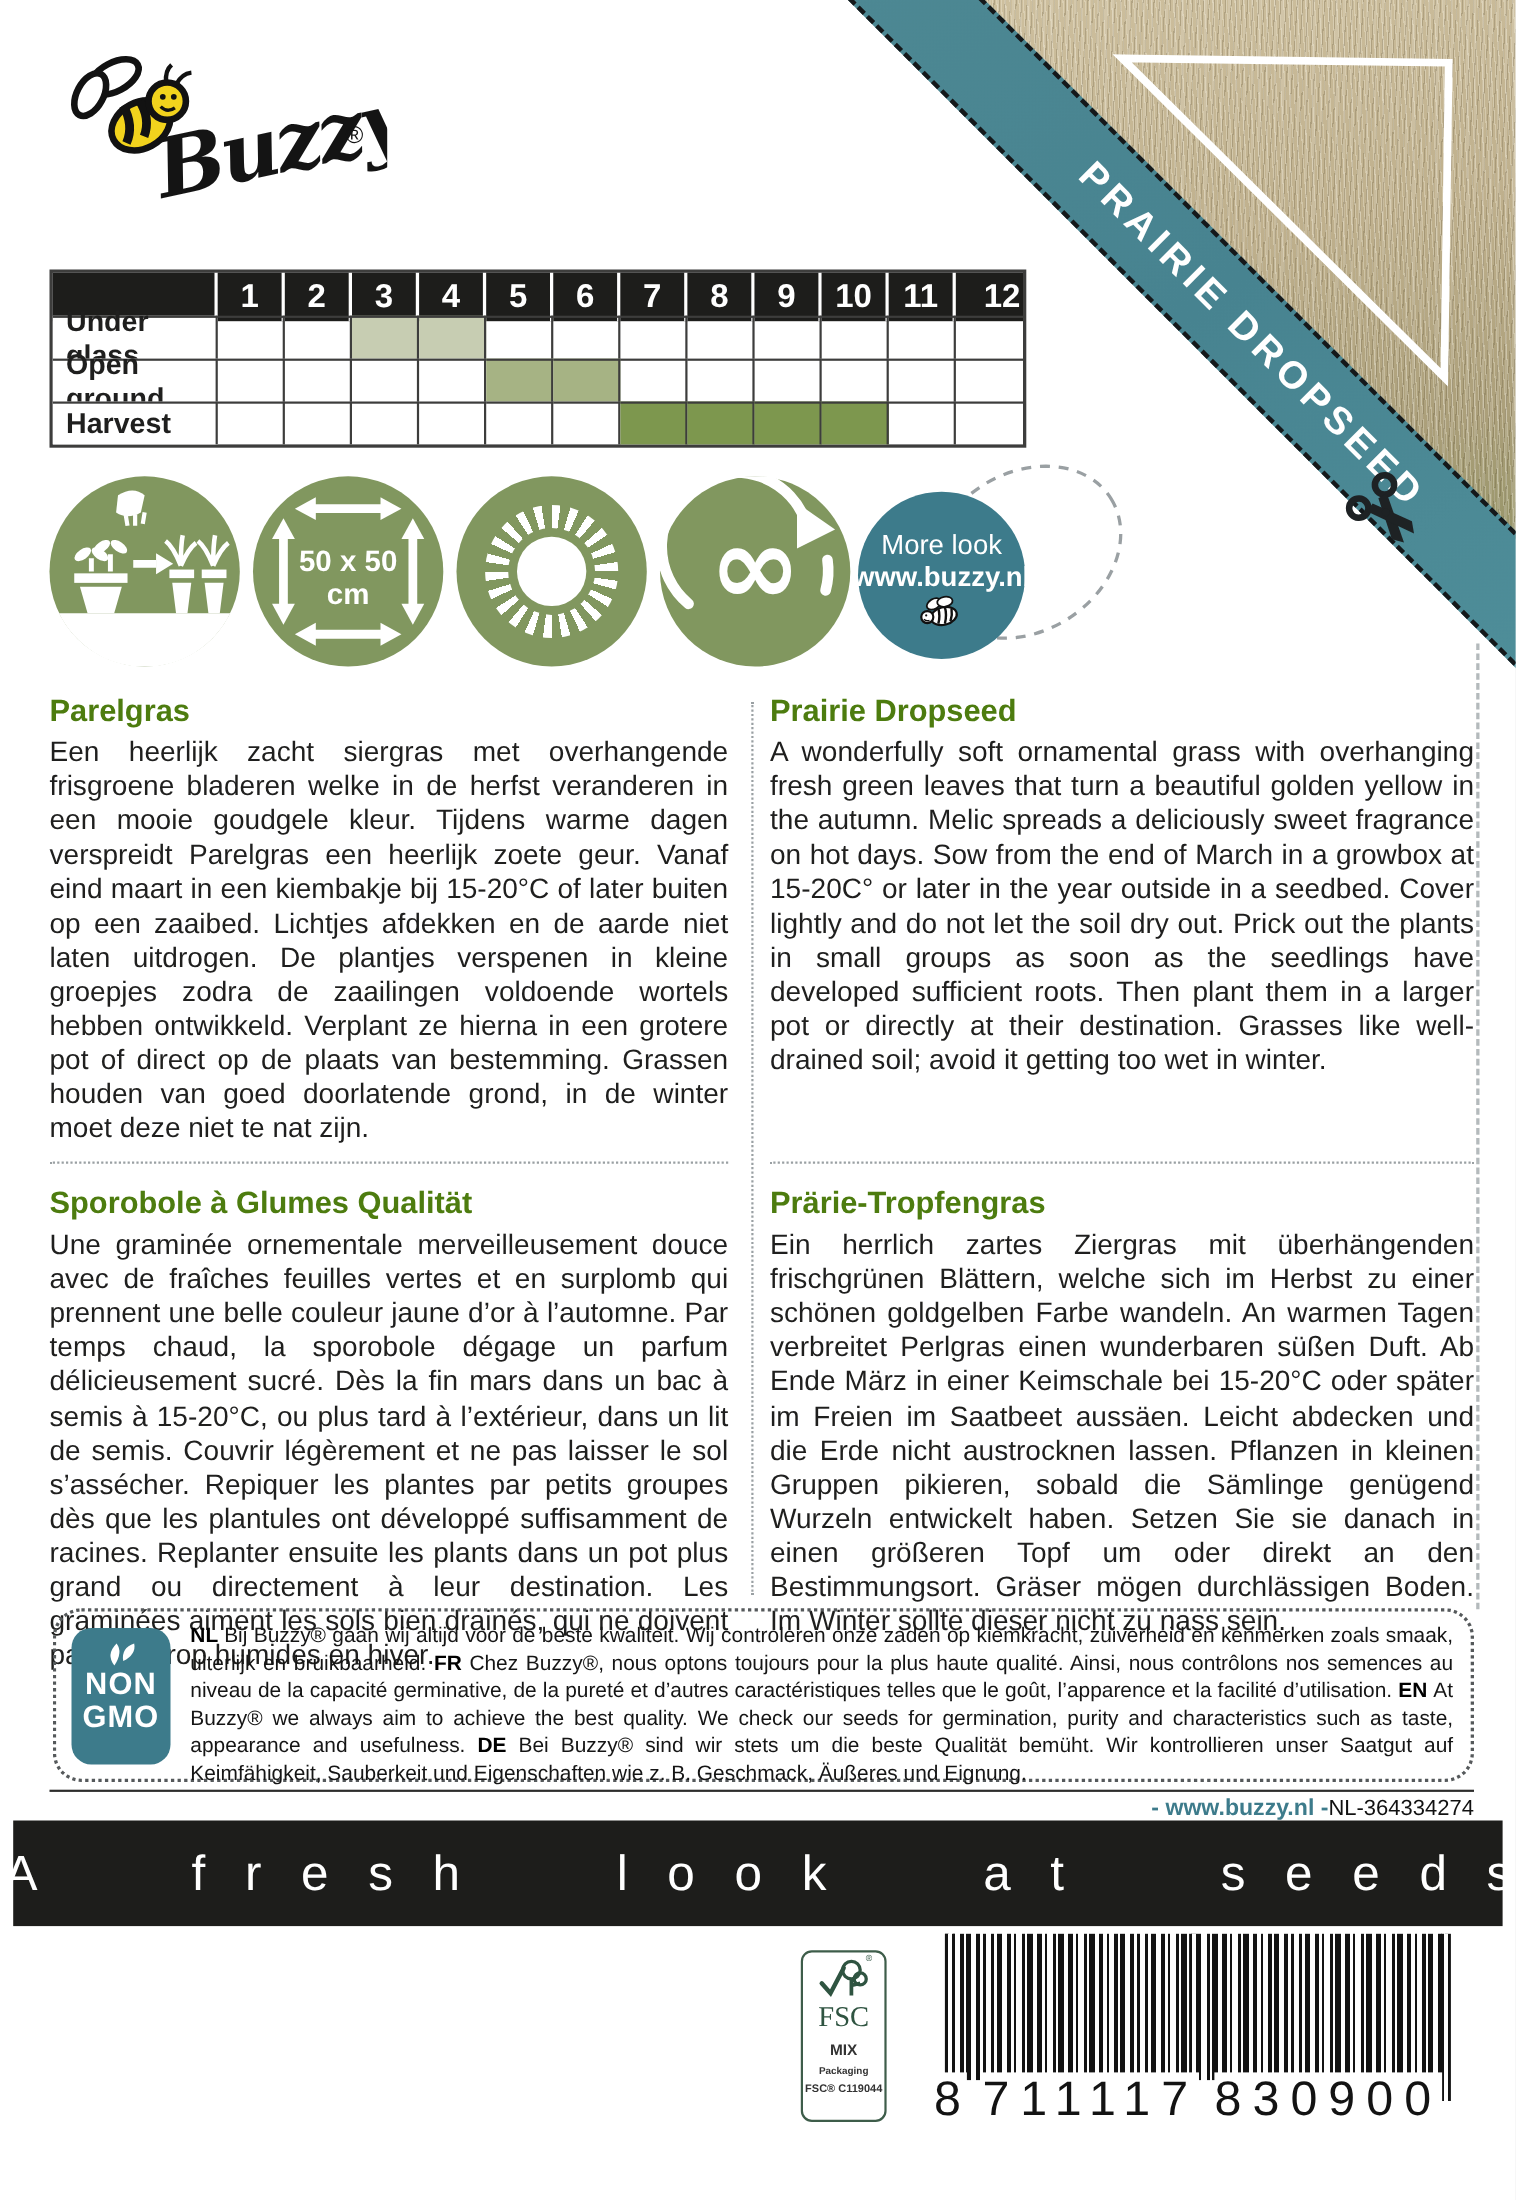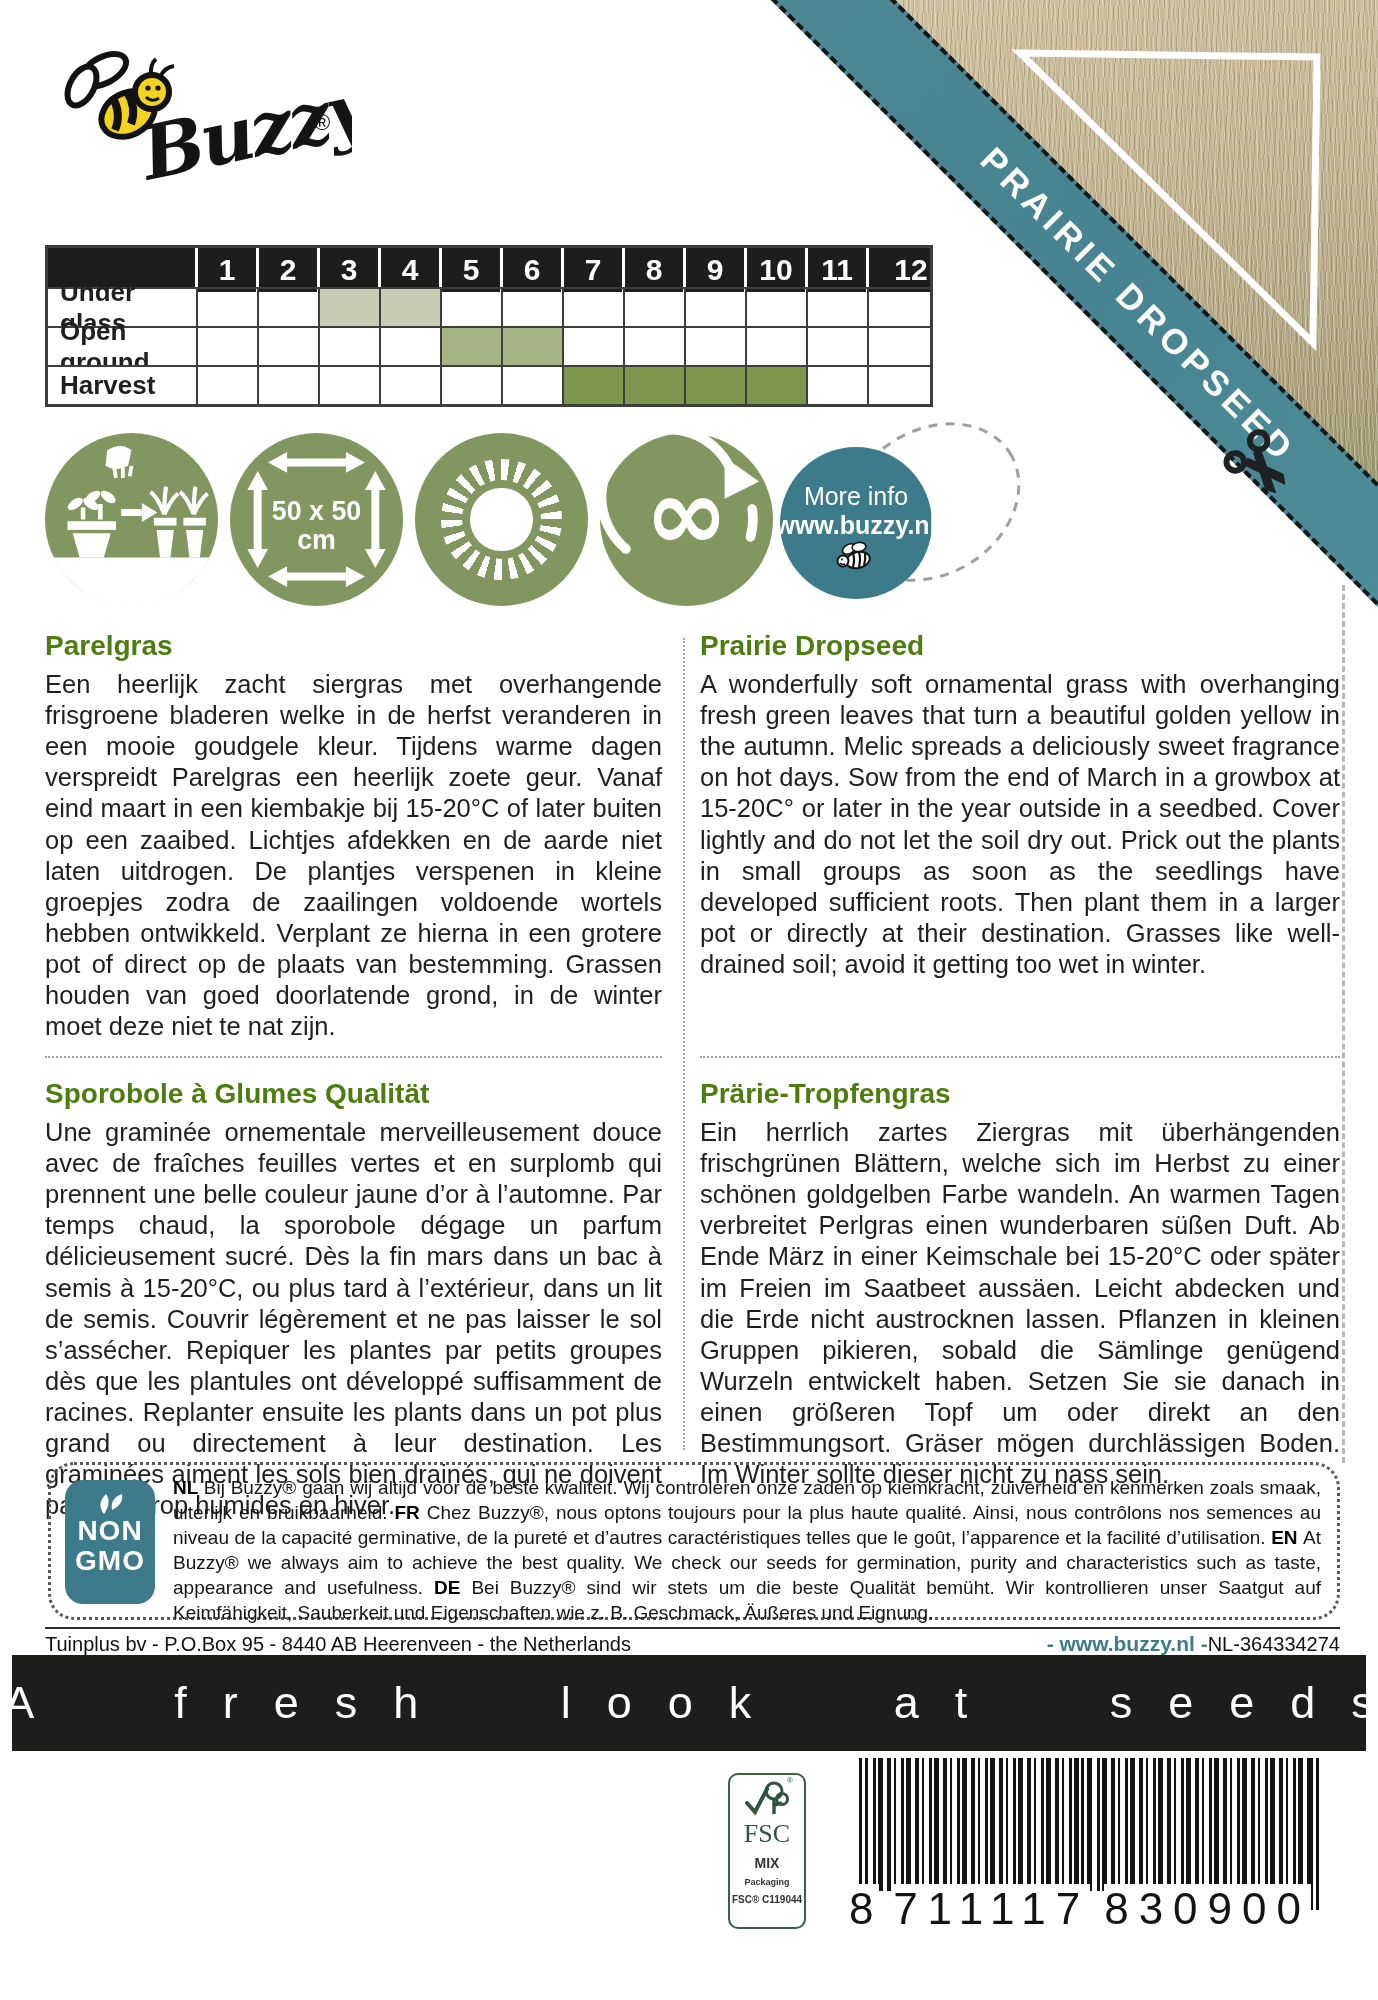--- a/index.html
+++ b/index.html
@@ -258,21 +258,21 @@
       <path d="M72,14 L92,28 L72,38 z" fill="#fff"></path>
       <path d="M88,44 A39,39 0 0 1 87,60" fill="none" stroke="#fff" stroke-width="5.6" stroke-linecap="round"></path>
       <text x="50" y="67" text-anchor="middle" fill="#fff" font-size="58" font-weight="bold" font-family="'DejaVu Sans',sans-serif">∞</text>
     </svg>
   </div>
 
   <svg class="moreinfo-loop" width="270" height="220">
     <ellipse cx="172" cy="100" rx="92" ry="72" fill="none" stroke="#9aa0a3" stroke-width="3" stroke-dasharray="9 8" transform="rotate(-32 172 100)"></ellipse>
   </svg>
   <div class="moreinfo">
-    <div class="l1">More info</div>
+    <div class="l1">More look</div>
     <div class="l2">www.buzzy.nl</div>
     <svg width="44" height="32" viewBox="0 0 44 32">
       <ellipse cx="15" cy="9" rx="7" ry="4.5" fill="#fff" stroke="#111" stroke-width="1.6" transform="rotate(-30 15 9)"></ellipse>
       <ellipse cx="25" cy="7" rx="7" ry="4.5" fill="#fff" stroke="#111" stroke-width="1.6" transform="rotate(-10 25 7)"></ellipse>
       <ellipse cx="24" cy="20" rx="12" ry="8" fill="#fff" stroke="#111" stroke-width="2" transform="rotate(-14 24 20)"></ellipse>
       <path d="M19,13 q2,7 0,14 M25,12 q2,7 0,15 M31,13 q1,6 -1,12" stroke="#111" stroke-width="2.2" fill="none"></path>
       <circle cx="9" cy="21" r="5.5" fill="#fff" stroke="#111" stroke-width="2"></circle>
       <circle cx="8" cy="19.5" r="1" fill="#111"></circle>
       <path d="M6,23 q2,2 5,1" stroke="#111" stroke-width="1.4" fill="none"></path>
     </svg>
@@ -305,21 +305,20 @@
         <path d="M20,24 q-2,-12 10,-16 q2,10 -10,16 z" fill="#fff"></path>
       </svg>
       <div class="t">NON</div>
       <div class="t">GMO</div>
     </div>
     <div class="quality-text"><b>NL </b>Bij Buzzy® gaan wij altijd voor de beste kwaliteit. Wij controleren onze zaden op kiemkracht, zuiverheid en kenmerken zoals smaak, uiterlijk en bruikbaarheid. <b>FR </b>Chez Buzzy®, nous optons toujours pour la plus haute qualité. Ainsi, nous contrôlons nos semences au niveau de la capacité germinative, de la pureté et d’autres caractéristiques telles que le goût, l’apparence et la facilité d’utilisation. <b>EN </b>At Buzzy® we always aim to achieve the best quality. We check our seeds for germination, purity and characteristics such as taste, appearance and usefulness. <b>DE </b>Bei Buzzy® sind wir stets um die beste Qualität bemüht. Wir kontrollieren unser Saatgut auf Keimfähigkeit, Sauberkeit und Eigenschaften wie z. B. Geschmack, Äußeres und Eignung. </div>
   </div>
 
   <div class="footer-rule"></div>
   <div class="address-row">
-    <span>Tuinplus bv - P.O.Box 95 - 8440 AB Heerenveen - the Netherlands</span>
     <span class="mid">- www.buzzy.nl -</span>
     <span>NL-364334274</span>
   </div>
   <div class="banner">
     <span>A fresh look at seeds</span>
   </div>
 
   <div class="fsc">
     <svg width="52" height="46" viewBox="0 0 52 46">
       <path d="M6,28 l8,9 L26,14" fill="none" stroke="#2f5441" stroke-width="4" stroke-linecap="round"></path>

